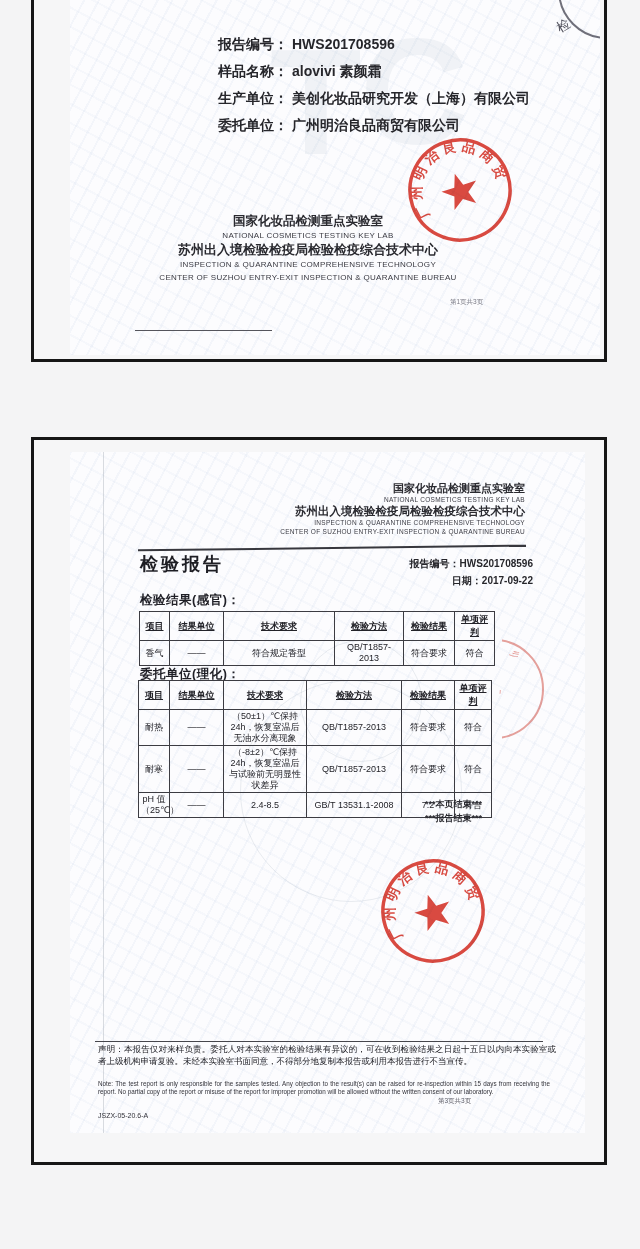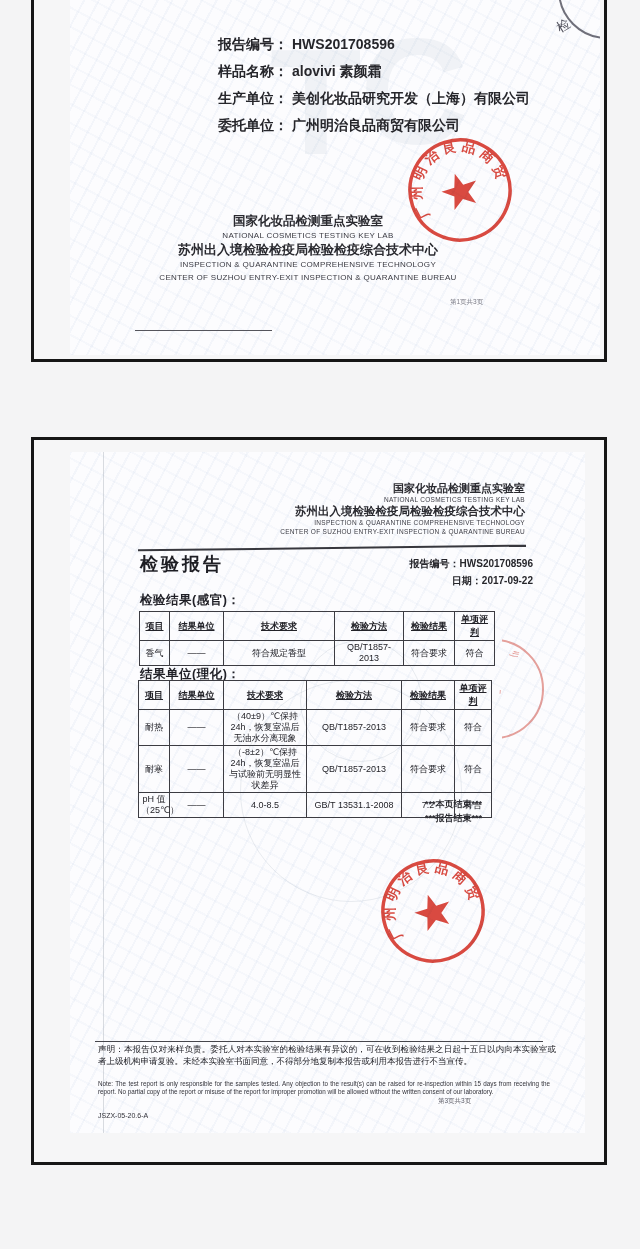--- a/index.html
+++ b/index.html
@@ -151,21 +151,21 @@
               <td>香气</td>
               <td>——</td>
               <td>符合规定香型</td>
               <td>QB/T1857-2013</td>
               <td>符合要求</td>
               <td>符合</td>
             </tr>
           </tbody>
         </table>
 
-      <div class="section-title sec2">结果单位(理化)：</div>
+      <div class="section-title sec2">委托单位(理化)：</div>
       <table class="report t2">
           <colgroup>
             <col style="width: 31px;">
             <col style="width: 54px;">
             <col style="width: 83px;">
             <col style="width: 95px;">
             <col style="width: 53px;">
             <col style="width: 37px;">
           </colgroup>
           <thead>
@@ -175,37 +175,37 @@
               <th>技术要求</th>
               <th>检验方法</th>
               <th>检验结果</th>
               <th>单项评判</th>
             </tr>
           </thead>
           <tbody>
             <tr>
               <td>耐热</td>
               <td>——</td>
-              <td>（40±9）℃保持 24h，恢复室温后无油水分离现象</td>
+              <td>（50±1）℃保持 24h，恢复室温后无油水分离现象</td>
               <td>QB/T1857-2013</td>
               <td>符合要求</td>
               <td>符合</td>
             </tr>
             <tr>
               <td>耐寒</td>
               <td>——</td>
               <td>（-8±2）℃保持 24h，恢复室温后与试验前无明显性状差异</td>
               <td>QB/T1857-2013</td>
               <td>符合要求</td>
               <td>符合</td>
             </tr>
             <tr>
               <td>pH 值（25℃）</td>
               <td>——</td>
-              <td>4.0-8.5</td>
+              <td>2.4-8.5</td>
               <td>GB/T 13531.1-2008</td>
               <td>7.2</td>
               <td>符合</td>
             </tr>
           </tbody>
         </table>
 
       <div class="end-lines">
         <div>***本页结束***</div>
         <div>***报告结束***</div>

